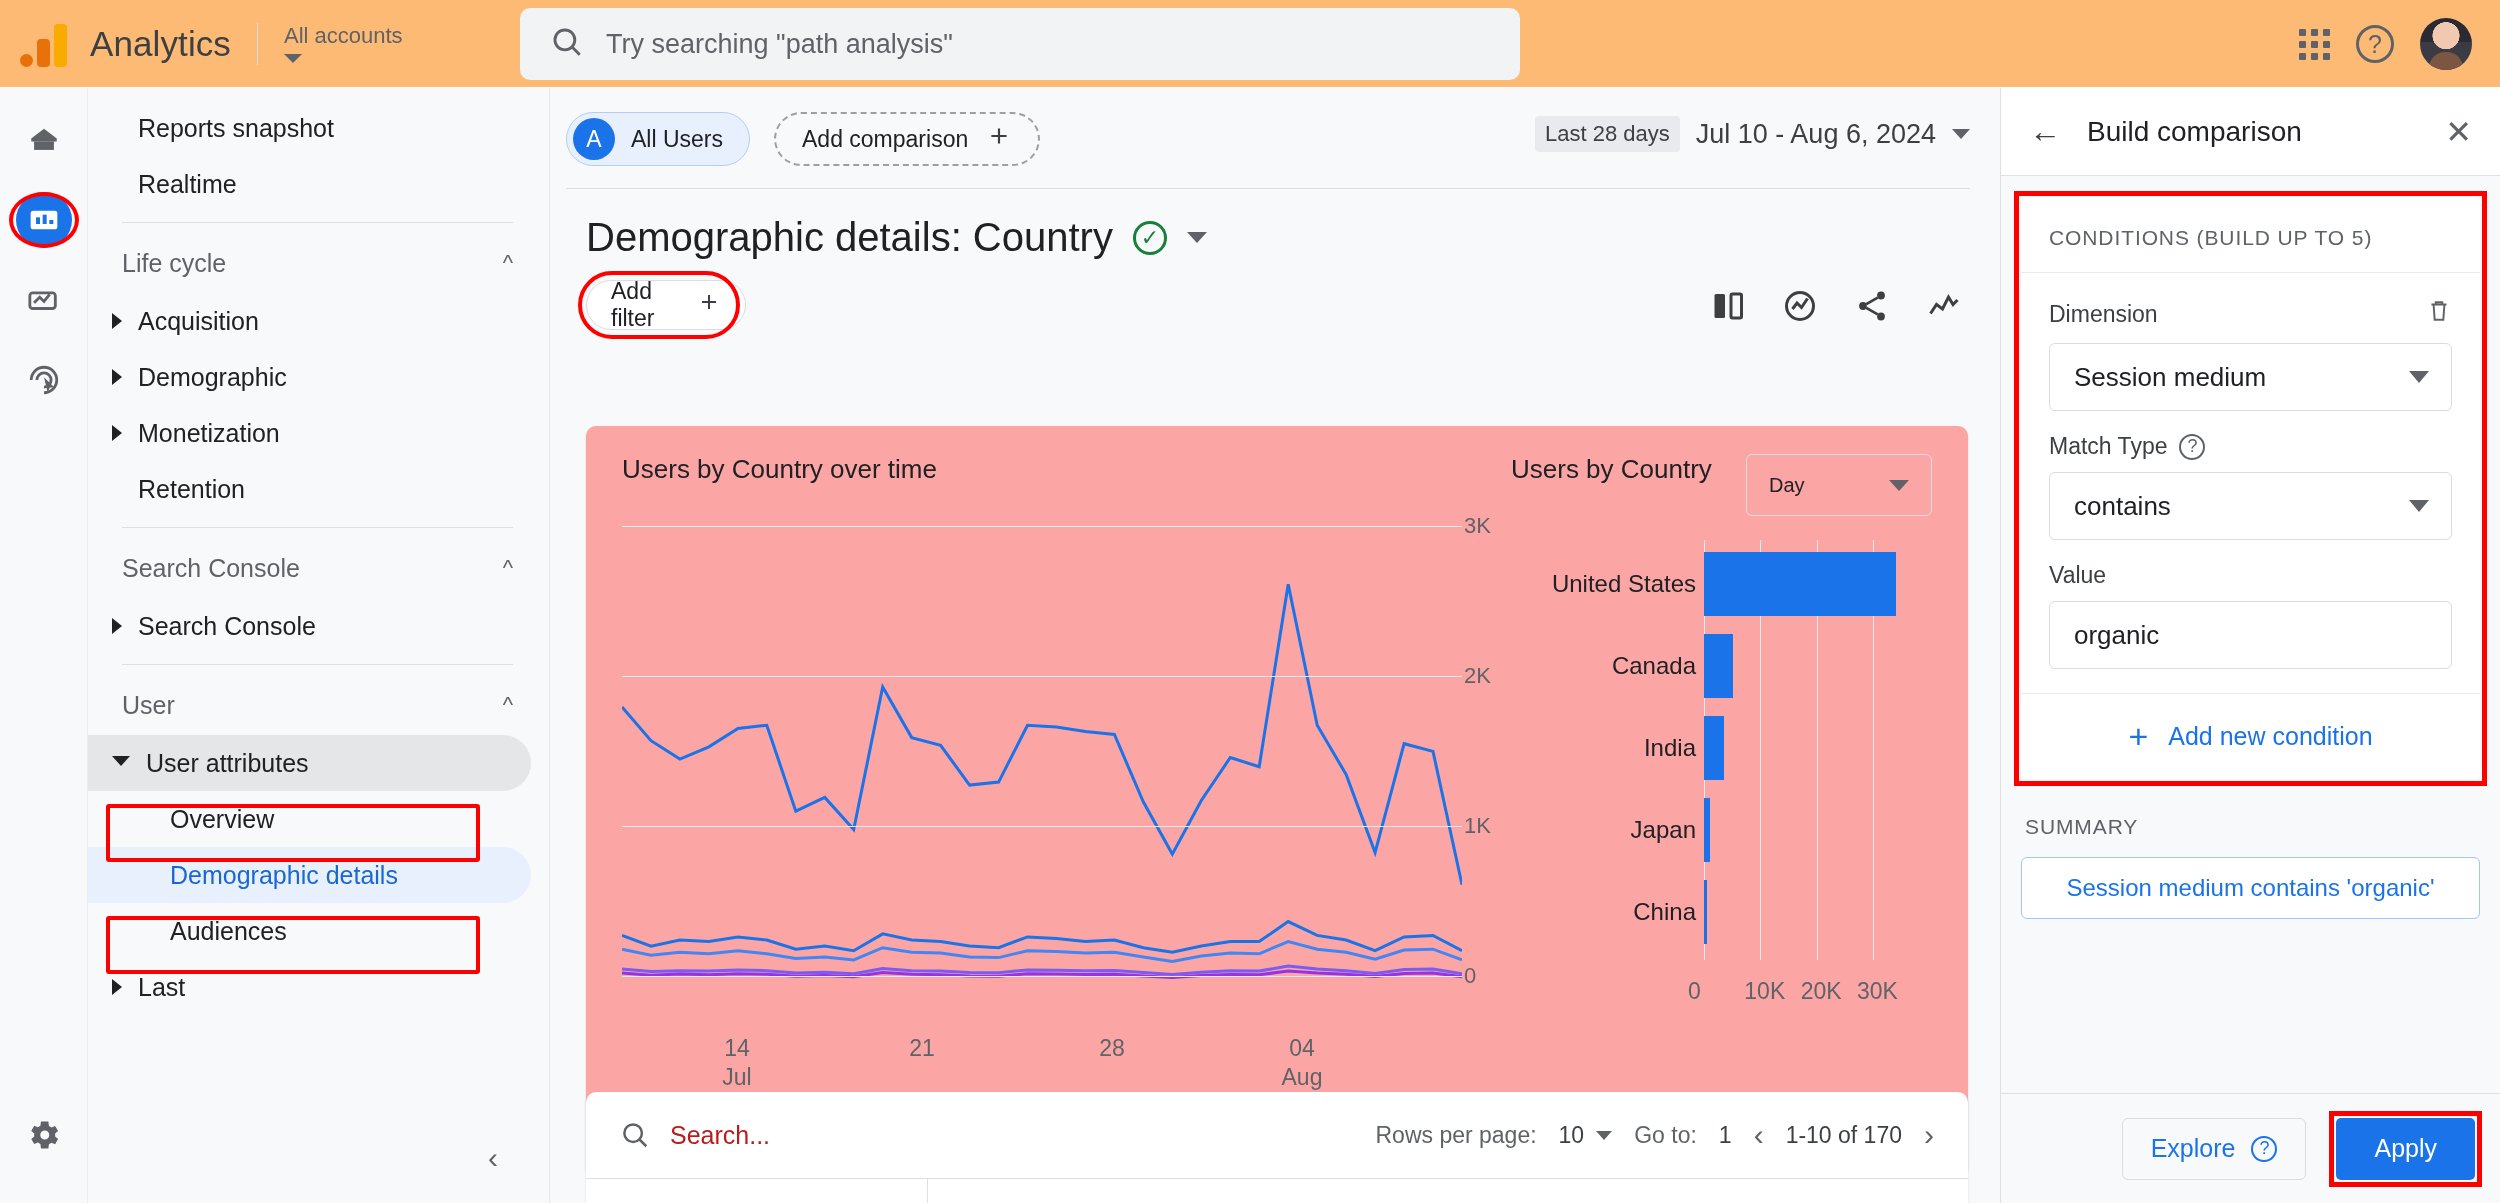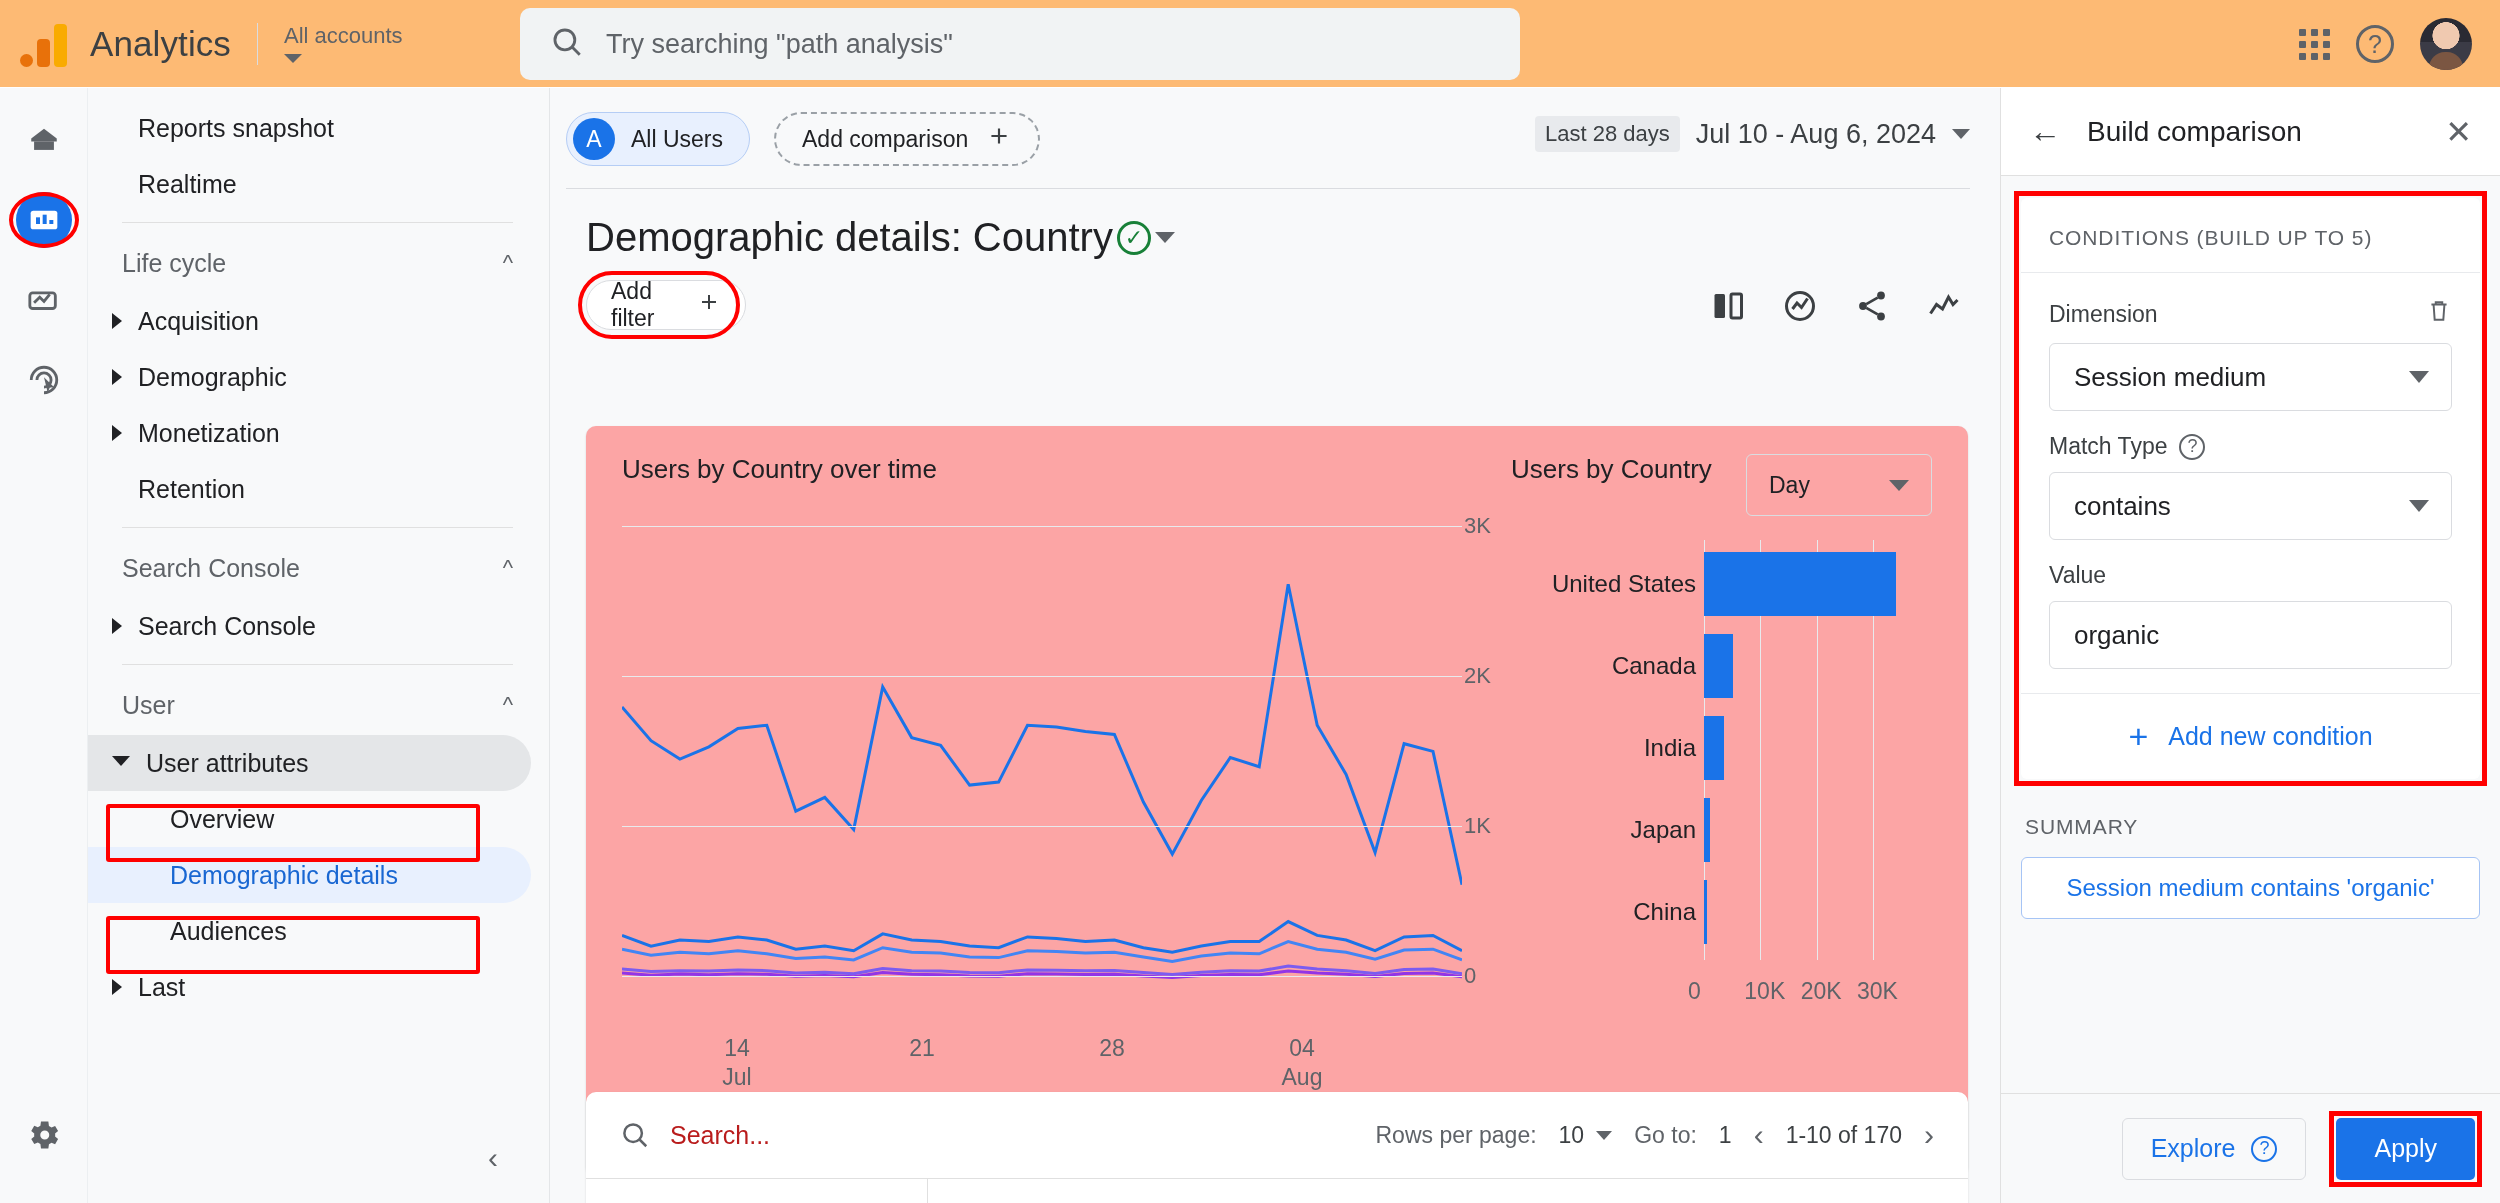--- a/index.html
+++ b/index.html
@@ -144,21 +144,21 @@
   }
   .daterange {
     position: absolute; right: 30px; top: 28px; display: flex; align-items: center;
     gap: 16px; cursor: pointer;
   }
   .dr-badge { background: #e8eaed; color: #3c4043; font-size: 22px; padding: 5px 10px; border-radius: 4px; }
   .dr-text { font-size: 27px; color: #3c4043; }
   .dr-caret { width: 0; height: 0; border-left: 9px solid transparent; border-right: 9px solid transparent; border-top: 10px solid #5f6368; }
   .main-hr { height: 1px; background: #dadce0; margin: 22px 30px 0 16px; }
 
-  .title-row { display: flex; align-items: center; padding: 26px 0 0 36px; gap: 4px; }
+  .title-row { display: flex; align-items: center; padding: 26px 0 0 36px; gap: 20px; }
   .page-title { font-size: 40px; color: #202124; font-weight: 400; }
   .verify-badge {
     width: 34px; height: 34px; border-radius: 50%; border: 3px solid #188038;
     color: #188038; font-size: 22px; display: flex; align-items: center; justify-content: center;
   }
   .title-caret { width: 0; height: 0; border-left: 10px solid transparent; border-right: 10px solid transparent; border-top: 11px solid #5f6368; cursor: pointer; }
   .title-icons { position: absolute; right: 38px; top: 200px; display: flex; gap: 36px; align-items: center; }
   .ticon { cursor: pointer; }
 
   .addfilter-wrap { position: relative; margin: 20px 0 0 36px; width: 160px; }
@@ -176,21 +176,21 @@
   .card {
     position: absolute; left: 36px; top: 338px; width: 1382px; height: 750px;
     background: #fca5a5; border-radius: 10px; box-shadow: 0 1px 2px rgba(60,64,67,.2);
     overflow: hidden;
   }
   .card-head { display: flex; padding: 28px 36px 0 36px; }
   .chart-title { font-size: 26px; color: #202124; }
   .granularity {
     margin-left: auto; width: 186px; height: 62px; border: 1px solid #dadce0;
     border-radius: 6px; display: flex; align-items: center; justify-content: space-between;
-    padding: 0 22px; font-size: 23px; color: #202124; cursor: pointer;
+    padding: 0 22px; font-size: 20px; color: #202124; cursor: pointer;
   }
   .granularity .gcaret { width: 0; height: 0; border-left: 10px solid transparent; border-right: 10px solid transparent; border-top: 11px solid #5f6368; }
   .right-title { position: absolute; left: 925px; top: 28px; font-size: 26px; color: #202124; }
 
   .linechart { position: absolute; left: 36px; top: 100px; width: 840px; height: 500px; }
   .ycaps { position: absolute; right: -62px; width: 60px; font-size: 22px; color: #5f6368; }
   .gridline { position: absolute; left: 0; width: 100%; height: 1px; background: #e8eaed; }
 
   .barchart { position: absolute; left: 900px; top: 100px; width: 440px; height: 520px; }
   .bar-row { position: absolute; display: flex; align-items: center; }

